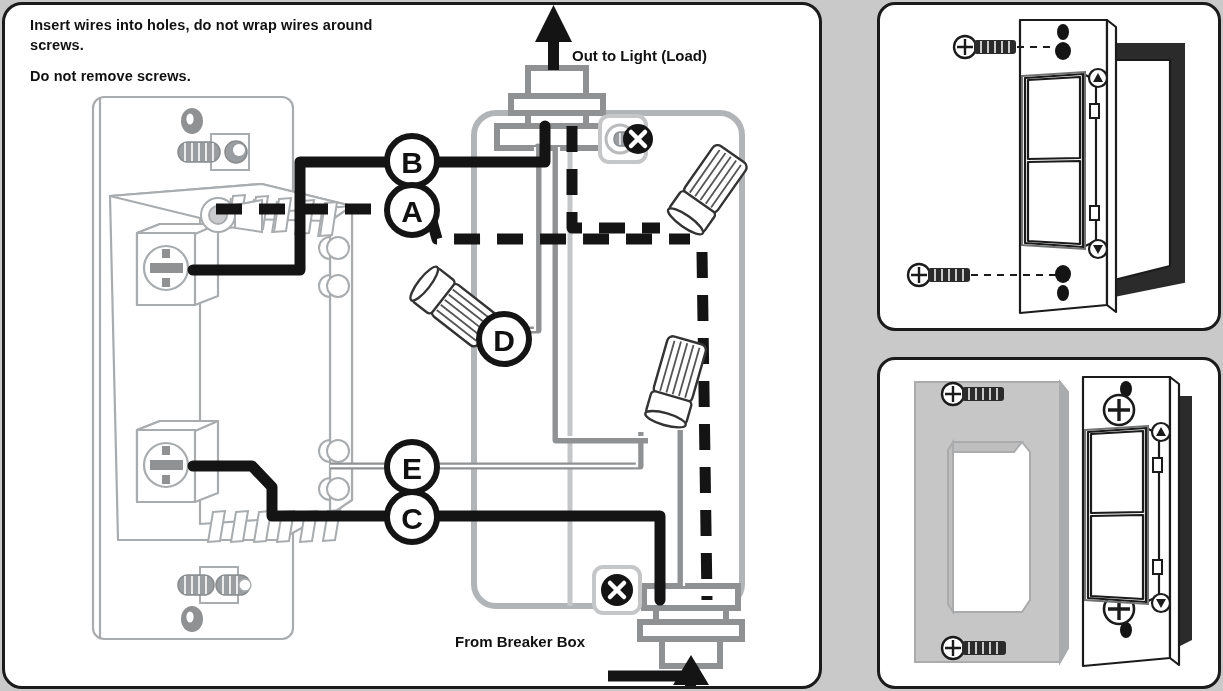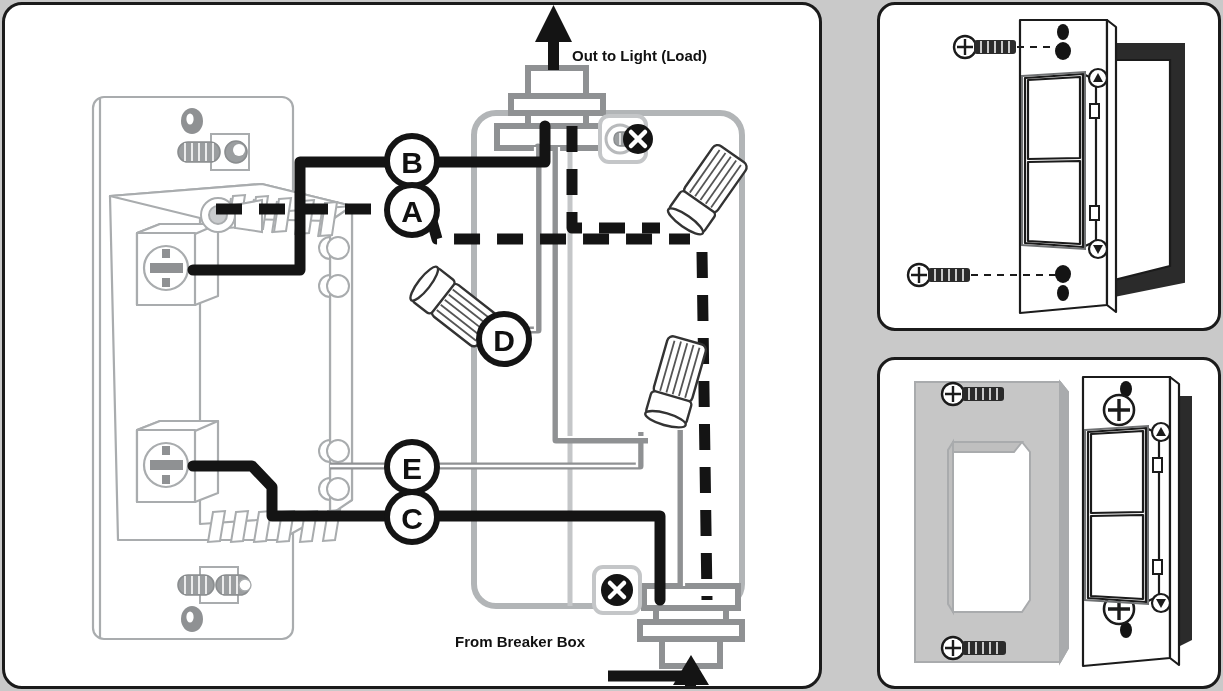--- a/index.html
+++ b/index.html
@@ -56,20 +56,22 @@
     dominant-baseline:central;
   }
 </style>
 </head>
 <body>
 
 <div id="root">
 
   <div class="panel" id="panel-wiring"></div>
 
+  <div class="note" id="note-1">Insert wires into holes, do not wrap wires around screws.</div>
+  <div class="note" id="note-2">Do not remove screws.</div>
 
   <div class="calloutlbl" id="lbl-load">Out to Light (Load)</div>
   <div class="calloutlbl" id="lbl-breaker">From Breaker Box</div>
 
   <svg class="layer" id="art-wiring" viewBox="0 0 1223 691">
     <defs>
       <clipPath id="clipWiring">
           <rect x="5" y="5" width="814" height="681" rx="17"></rect>
         </clipPath>
     </defs>

